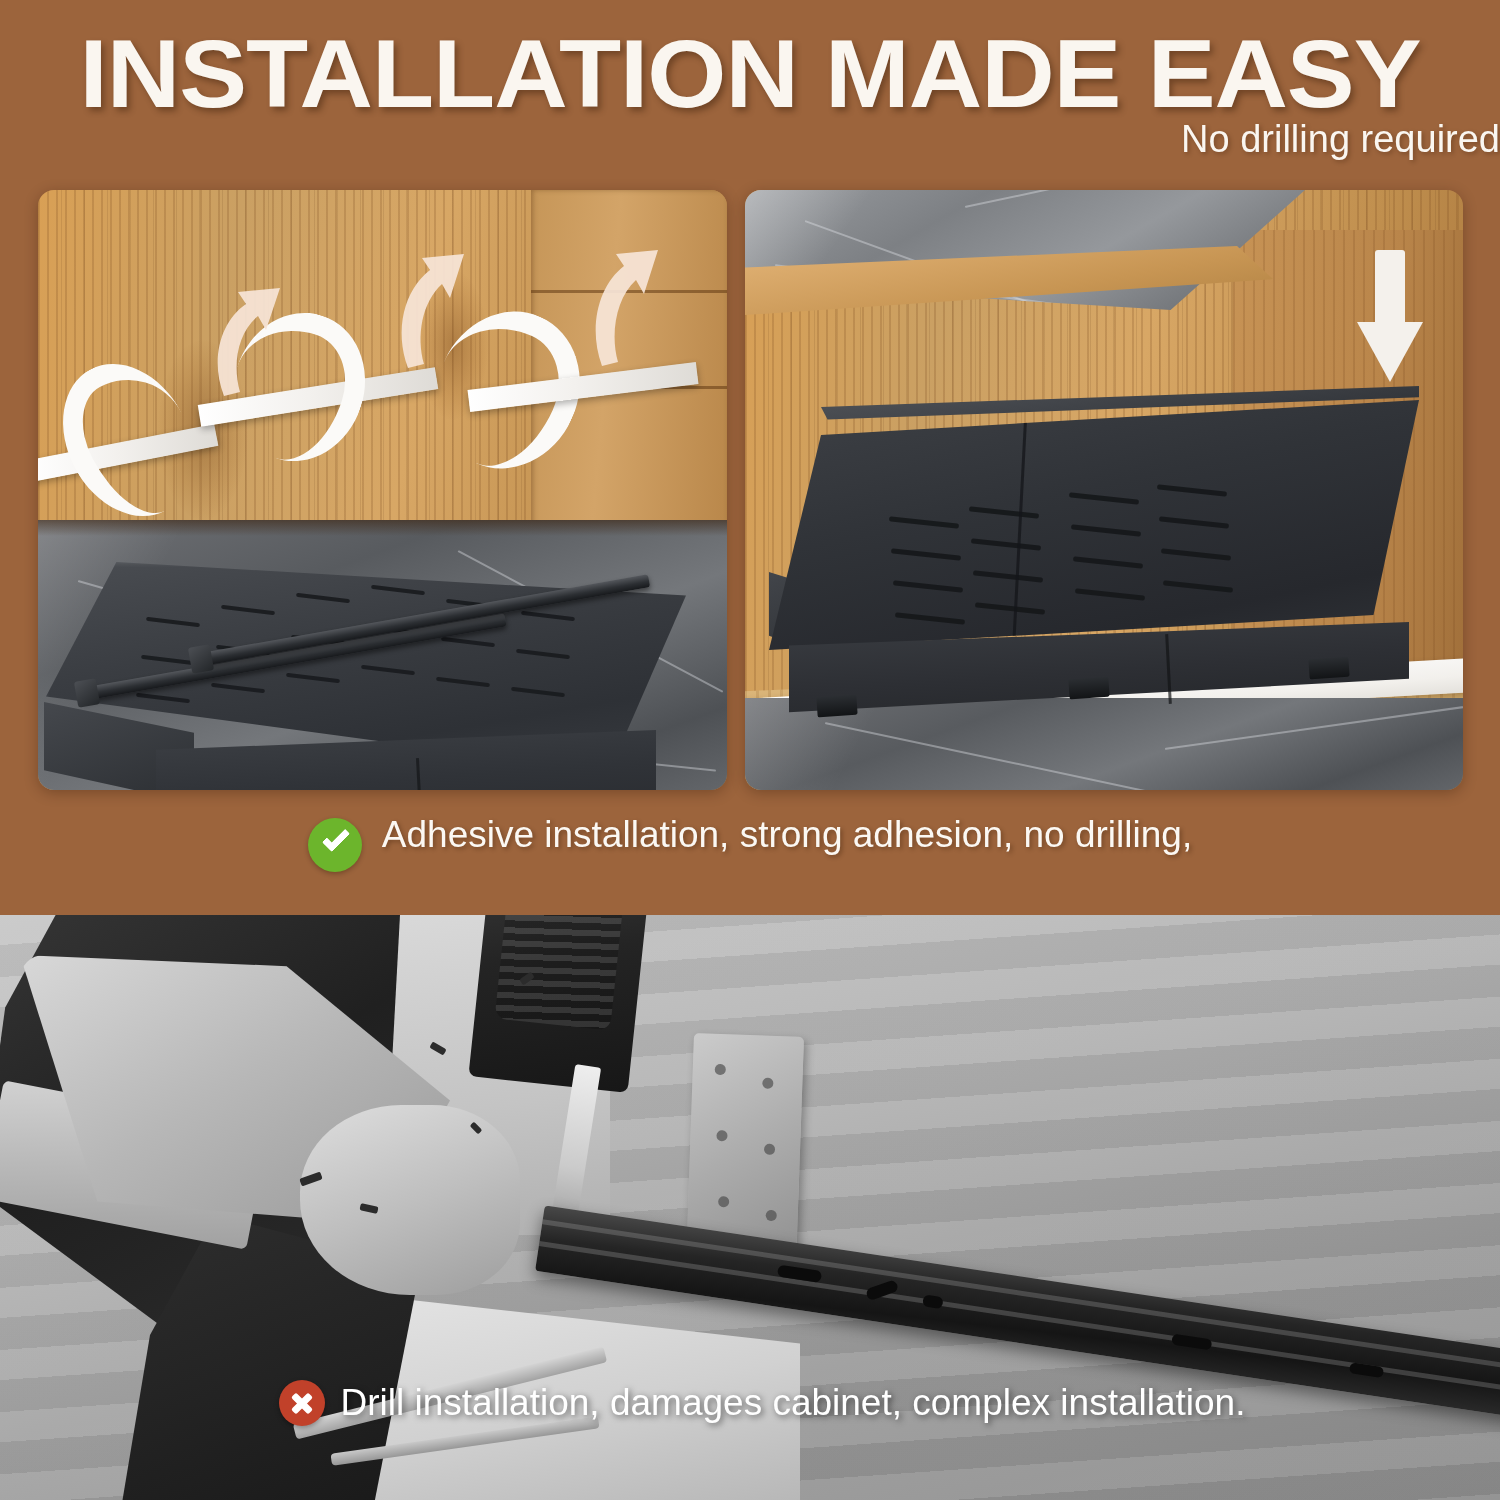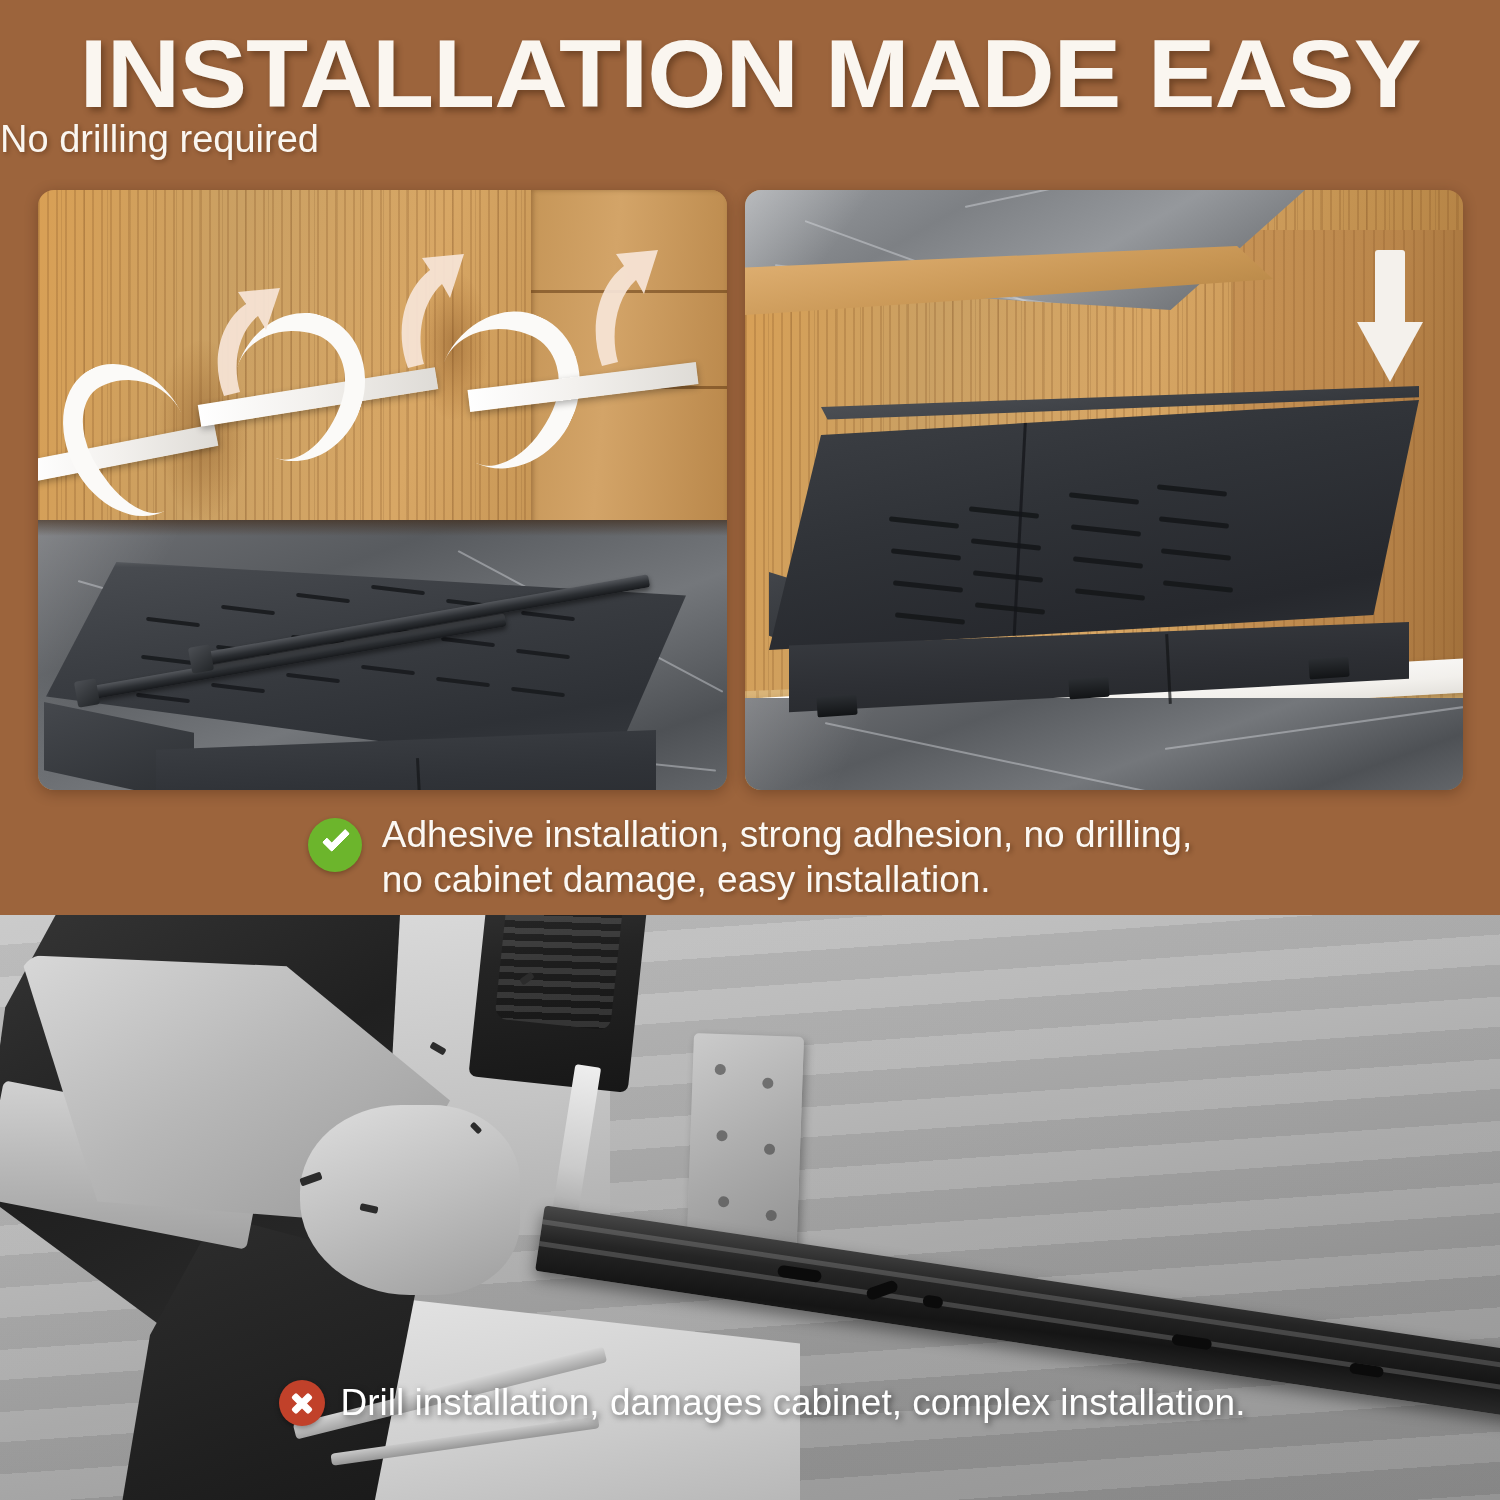--- a/index.html
+++ b/index.html
@@ -23,21 +23,21 @@
     font-size:96px; line-height:96px;
     font-weight:bold;
     letter-spacing:-1px;
     color:#faf6f0;
     transform:scaleX(1.06);
     text-shadow:3px 4px 6px rgba(60,30,10,.45);
     white-space:nowrap;
   }
   .subtitle{
     position:absolute; left:0; top:118px; width:1500px;
-    text-align:left;
+    text-align:right;
     font-size:38px; line-height:42px;
     color:#faf6f0;
     text-shadow:2px 2px 4px rgba(60,30,10,.35);
   }
 
   
   .photo{
     position:absolute; border-radius:16px; overflow:hidden;
     box-shadow:0 3px 14px rgba(40,18,4,.30);
   }
@@ -500,21 +500,20 @@
       <div class="head"></div>
     </div>
   </div>
 
   <div class="caption-good">
     <div class="badge badge-check">
       <span class="tick"></span>
     </div>
     <div class="cap-text-good">
       <div>Adhesive installation, strong adhesion, no drilling,</div>
-      <div>no cabinet damage, easy installation.</div>
     </div>
   </div>
 </div>
 
 <div class="bw-section">
   <div class="bw-wall"></div>
   <div class="bw-cabinet-panel"></div>
   <div class="bw-board"></div>
 
   <div class="bw-person-leg"></div>

